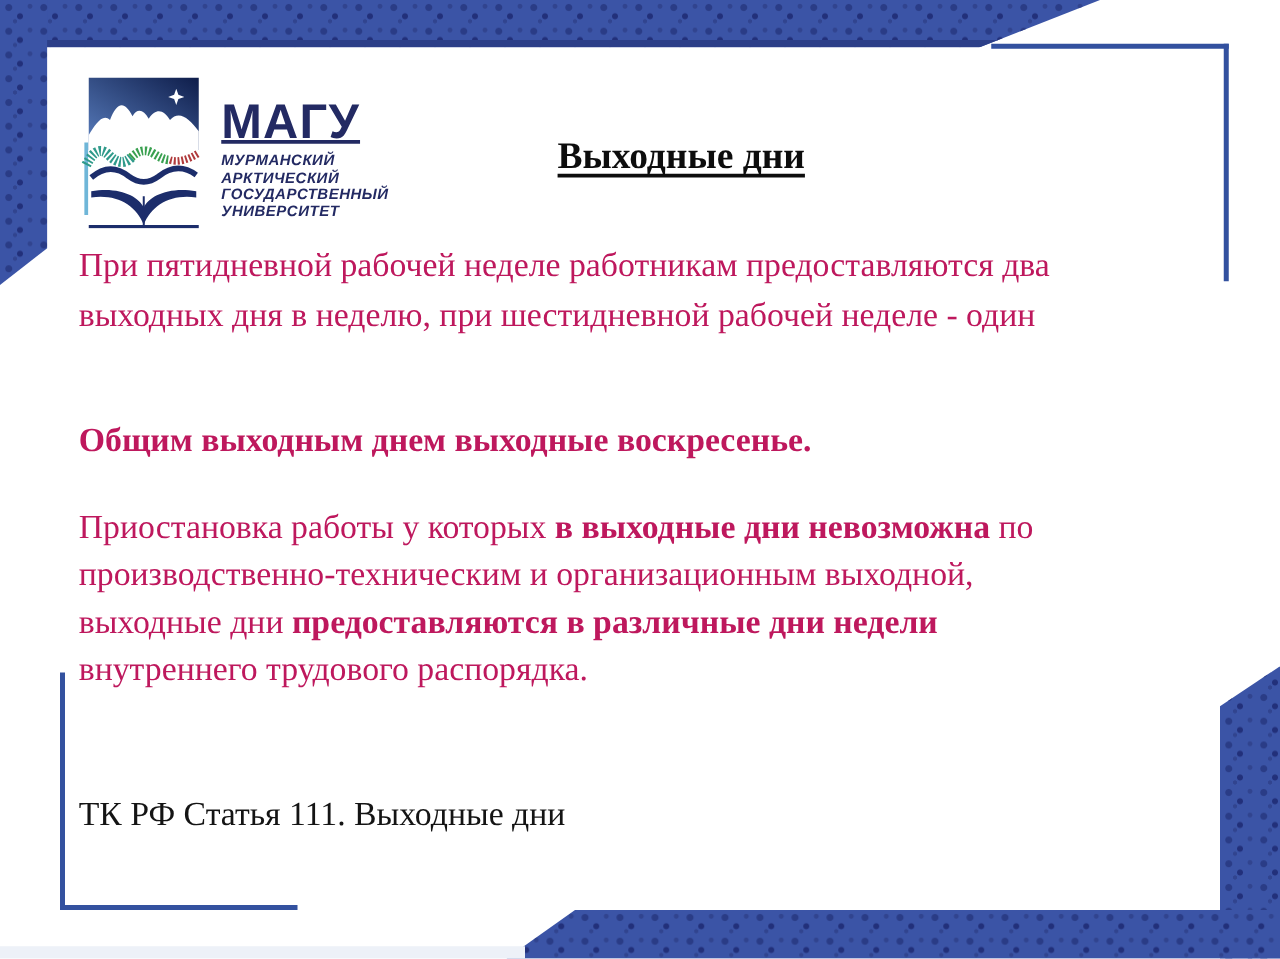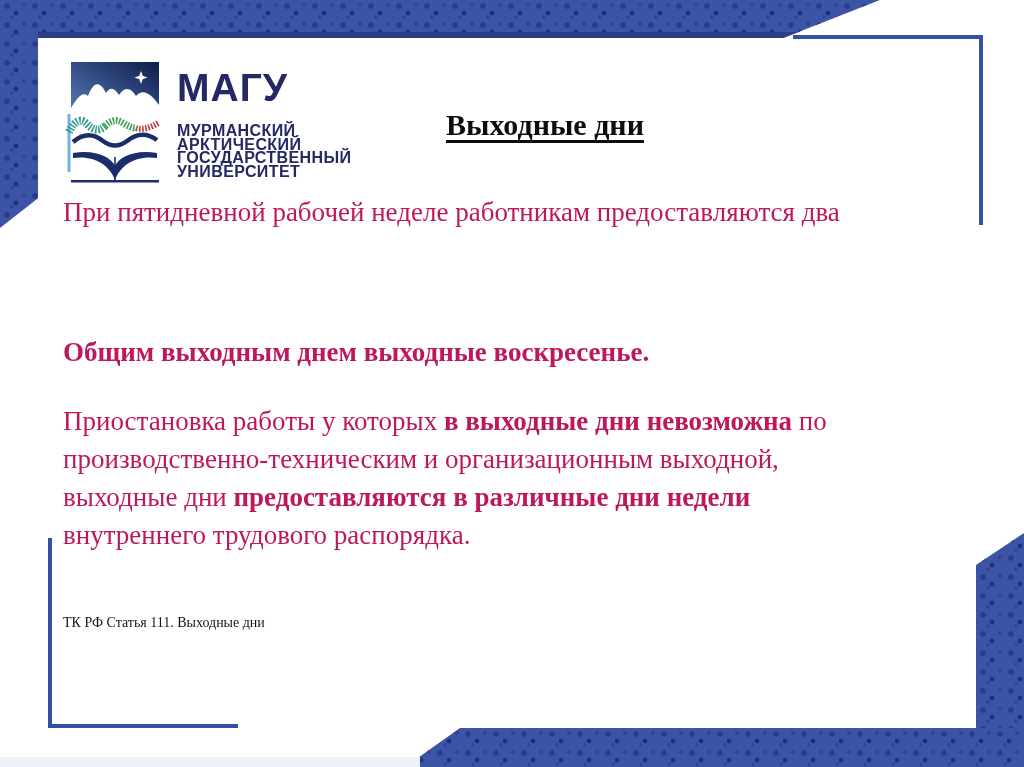--- a/index.html
+++ b/index.html
@@ -33,37 +33,37 @@
   .line-blue{position:absolute;background:#33519f;}
   .br-tr-h{left:793px;top:35px;width:190px;height:4px;}
   .br-tr-v{left:979px;top:35px;width:4px;height:190px;}
   .br-bl-v{left:48px;top:538px;width:4px;height:190px;}
   .br-bl-h{left:48px;top:724px;width:190px;height:4px;}
 
   
   .logo{position:absolute;left:65px;top:62px;display:flex;}
   .logo-emblem{width:100px;height:123px;flex:0 0 auto;}
   .logo-text{margin-left:12px;color:#232a63;font-family:"Liberation Sans", sans-serif;}
-  .logo-acronym{font-size:39px;font-weight:700;letter-spacing:1px;line-height:42px;margin-top:5px;}
-  .logo-name{margin-top:15px;font-size:16px;font-weight:700;line-height:13.5px;letter-spacing:.4px;}
+  .logo-acronym{font-size:39px;font-weight:700;letter-spacing:1px;line-height:42px;margin-top:15px;text-decoration:underline;}
+  .logo-name{margin-top:3px;font-size:12px;font-weight:700;line-height:13.5px;letter-spacing:.4px;font-style:italic;}
 
   
   .title-wrap{position:absolute;left:185px;top:108px;width:720px;text-align:center;}
   .slide-title{display:inline-block;font-size:30px;font-weight:700;color:#0d0d0d;
     text-decoration:underline;text-underline-offset:5px;text-decoration-thickness:3px;}
 
   
   .para{position:absolute;left:63px;color:#be185d;font-size:27px;}
   .para .line{white-space:nowrap;line-height:40px;height:40px;}
   .para .b{font-weight:700;}
   #para0{top:192px;}
   #para1{top:332px;}
   #para2{top:402px;}
   #para2 .line{line-height:38px;height:38px;}
-  .footnote{position:absolute;left:63px;top:615px;font-size:14px;color:#141414;}
+  .footnote{position:absolute;left:63px;top:636px;font-size:27px;color:#141414;}
 </style>
 </head>
 <body>
 
 <div class="slide">
 
   <div class="pattern band-top"></div>
   <div class="pattern strip-left"></div>
   <div class="pattern strip-right"></div>
   <div class="pattern band-bottom"></div>
@@ -113,20 +113,21 @@
         </div>
     </div>
   </div>
 
   <div class="title-wrap">
     <span class="slide-title">Выходные дни</span>
   </div>
 
   <div class="para" id="para0">
       <div class="line"><span>При пятидневной рабочей неделе работникам предоставляются два</span></div>
+      <div class="line"><span>выходных дня в неделю, при шестидневной рабочей неделе - один</span></div>
     </div>
   <div class="para" id="para1">
       <div class="line"><span class="b">Общим выходным днем выходные воскресенье.</span></div>
     </div>
   <div class="para" id="para2">
       <div class="line"><span>Приостановка работы у которых </span><span class="b">в выходные дни невозможна</span><span> по</span></div>
       <div class="line"><span>производственно-техническим и организационным выходной,</span></div>
       <div class="line"><span>выходные дни </span><span class="b">предоставляются в различные дни недели</span></div>
       <div class="line"><span>внутреннего трудового распорядка.</span></div>
     </div>

